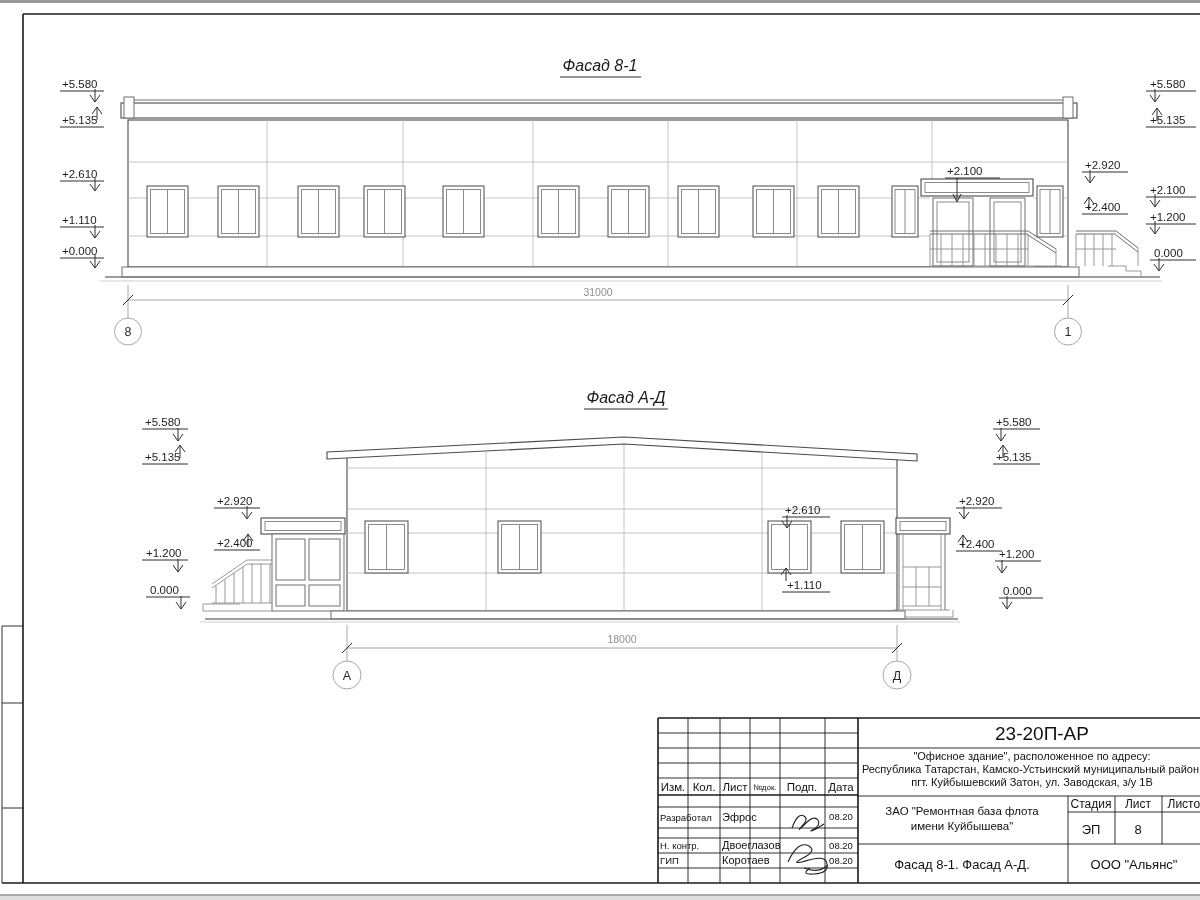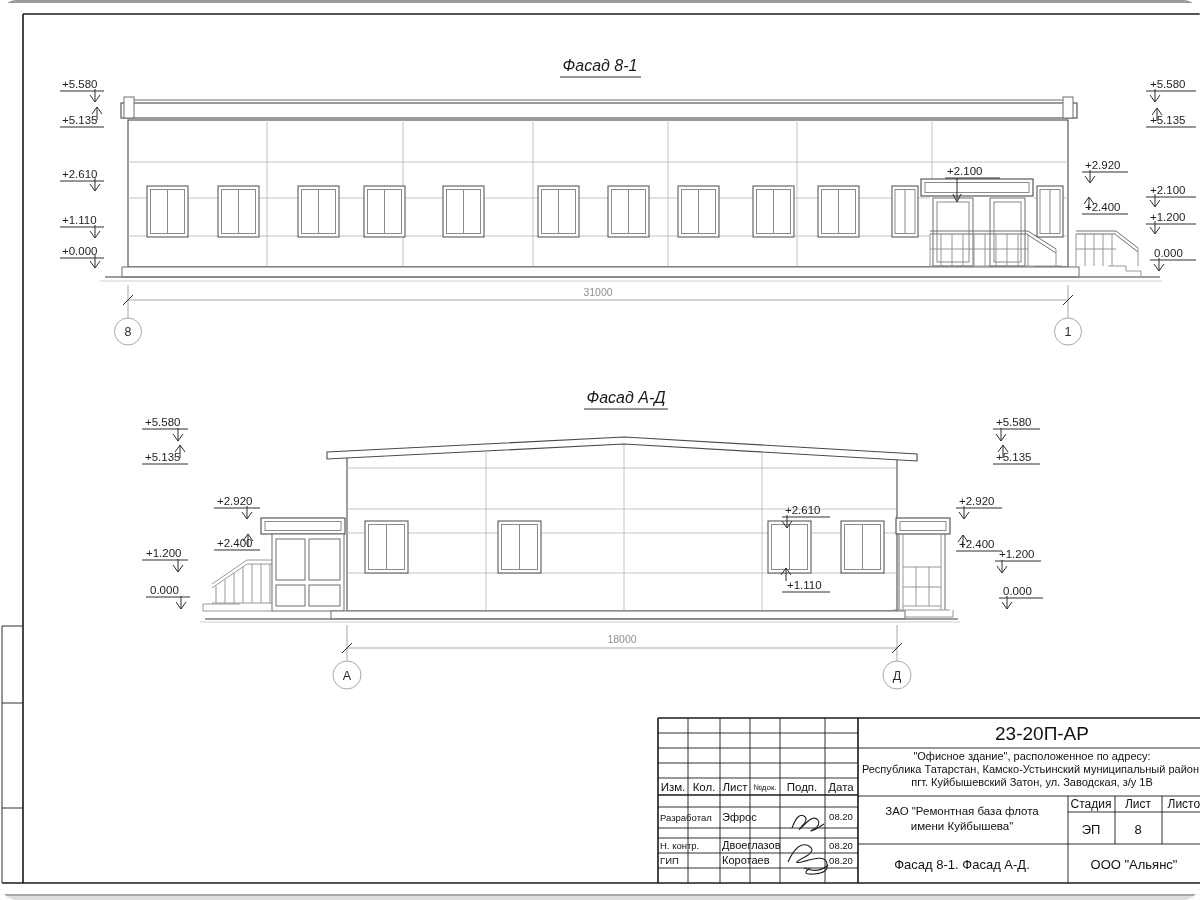--- a/index.html
+++ b/index.html
@@ -1,17 +1,17 @@
 <!DOCTYPE html>
 <html><head>
 <meta charset="utf-8">
 <style>
   html,body{margin:0;padding:0;background:#ffffff;}
   .screen{position:relative;width:1200px;height:900px;background:#ffffff;overflow:hidden;
-          font-family:"Liberation Sans", sans-serif;border-radius:17px;}
+          font-family:"Liberation Sans", sans-serif;}
   svg{position:absolute;left:0;top:0;}
   svg text{font-family:"Liberation Sans", sans-serif;}
   
   .s-frame{stroke:#1a1a1a;stroke-width:1.6;fill:none;}
   .s-dark{stroke:#1a1a1a;stroke-width:0.9;fill:none;}
   .s-main{stroke:#4a4a4a;stroke-width:1.1;fill:none;}
   .s-med{stroke:#6f6f6f;stroke-width:1;fill:none;}
   .s-thin{stroke:#8d8d8d;stroke-width:0.9;fill:none;}
   .s-light{stroke:#bdbdbd;stroke-width:0.9;fill:none;}
   .s-dim{stroke:#9d9d9d;stroke-width:0.9;fill:none;}

